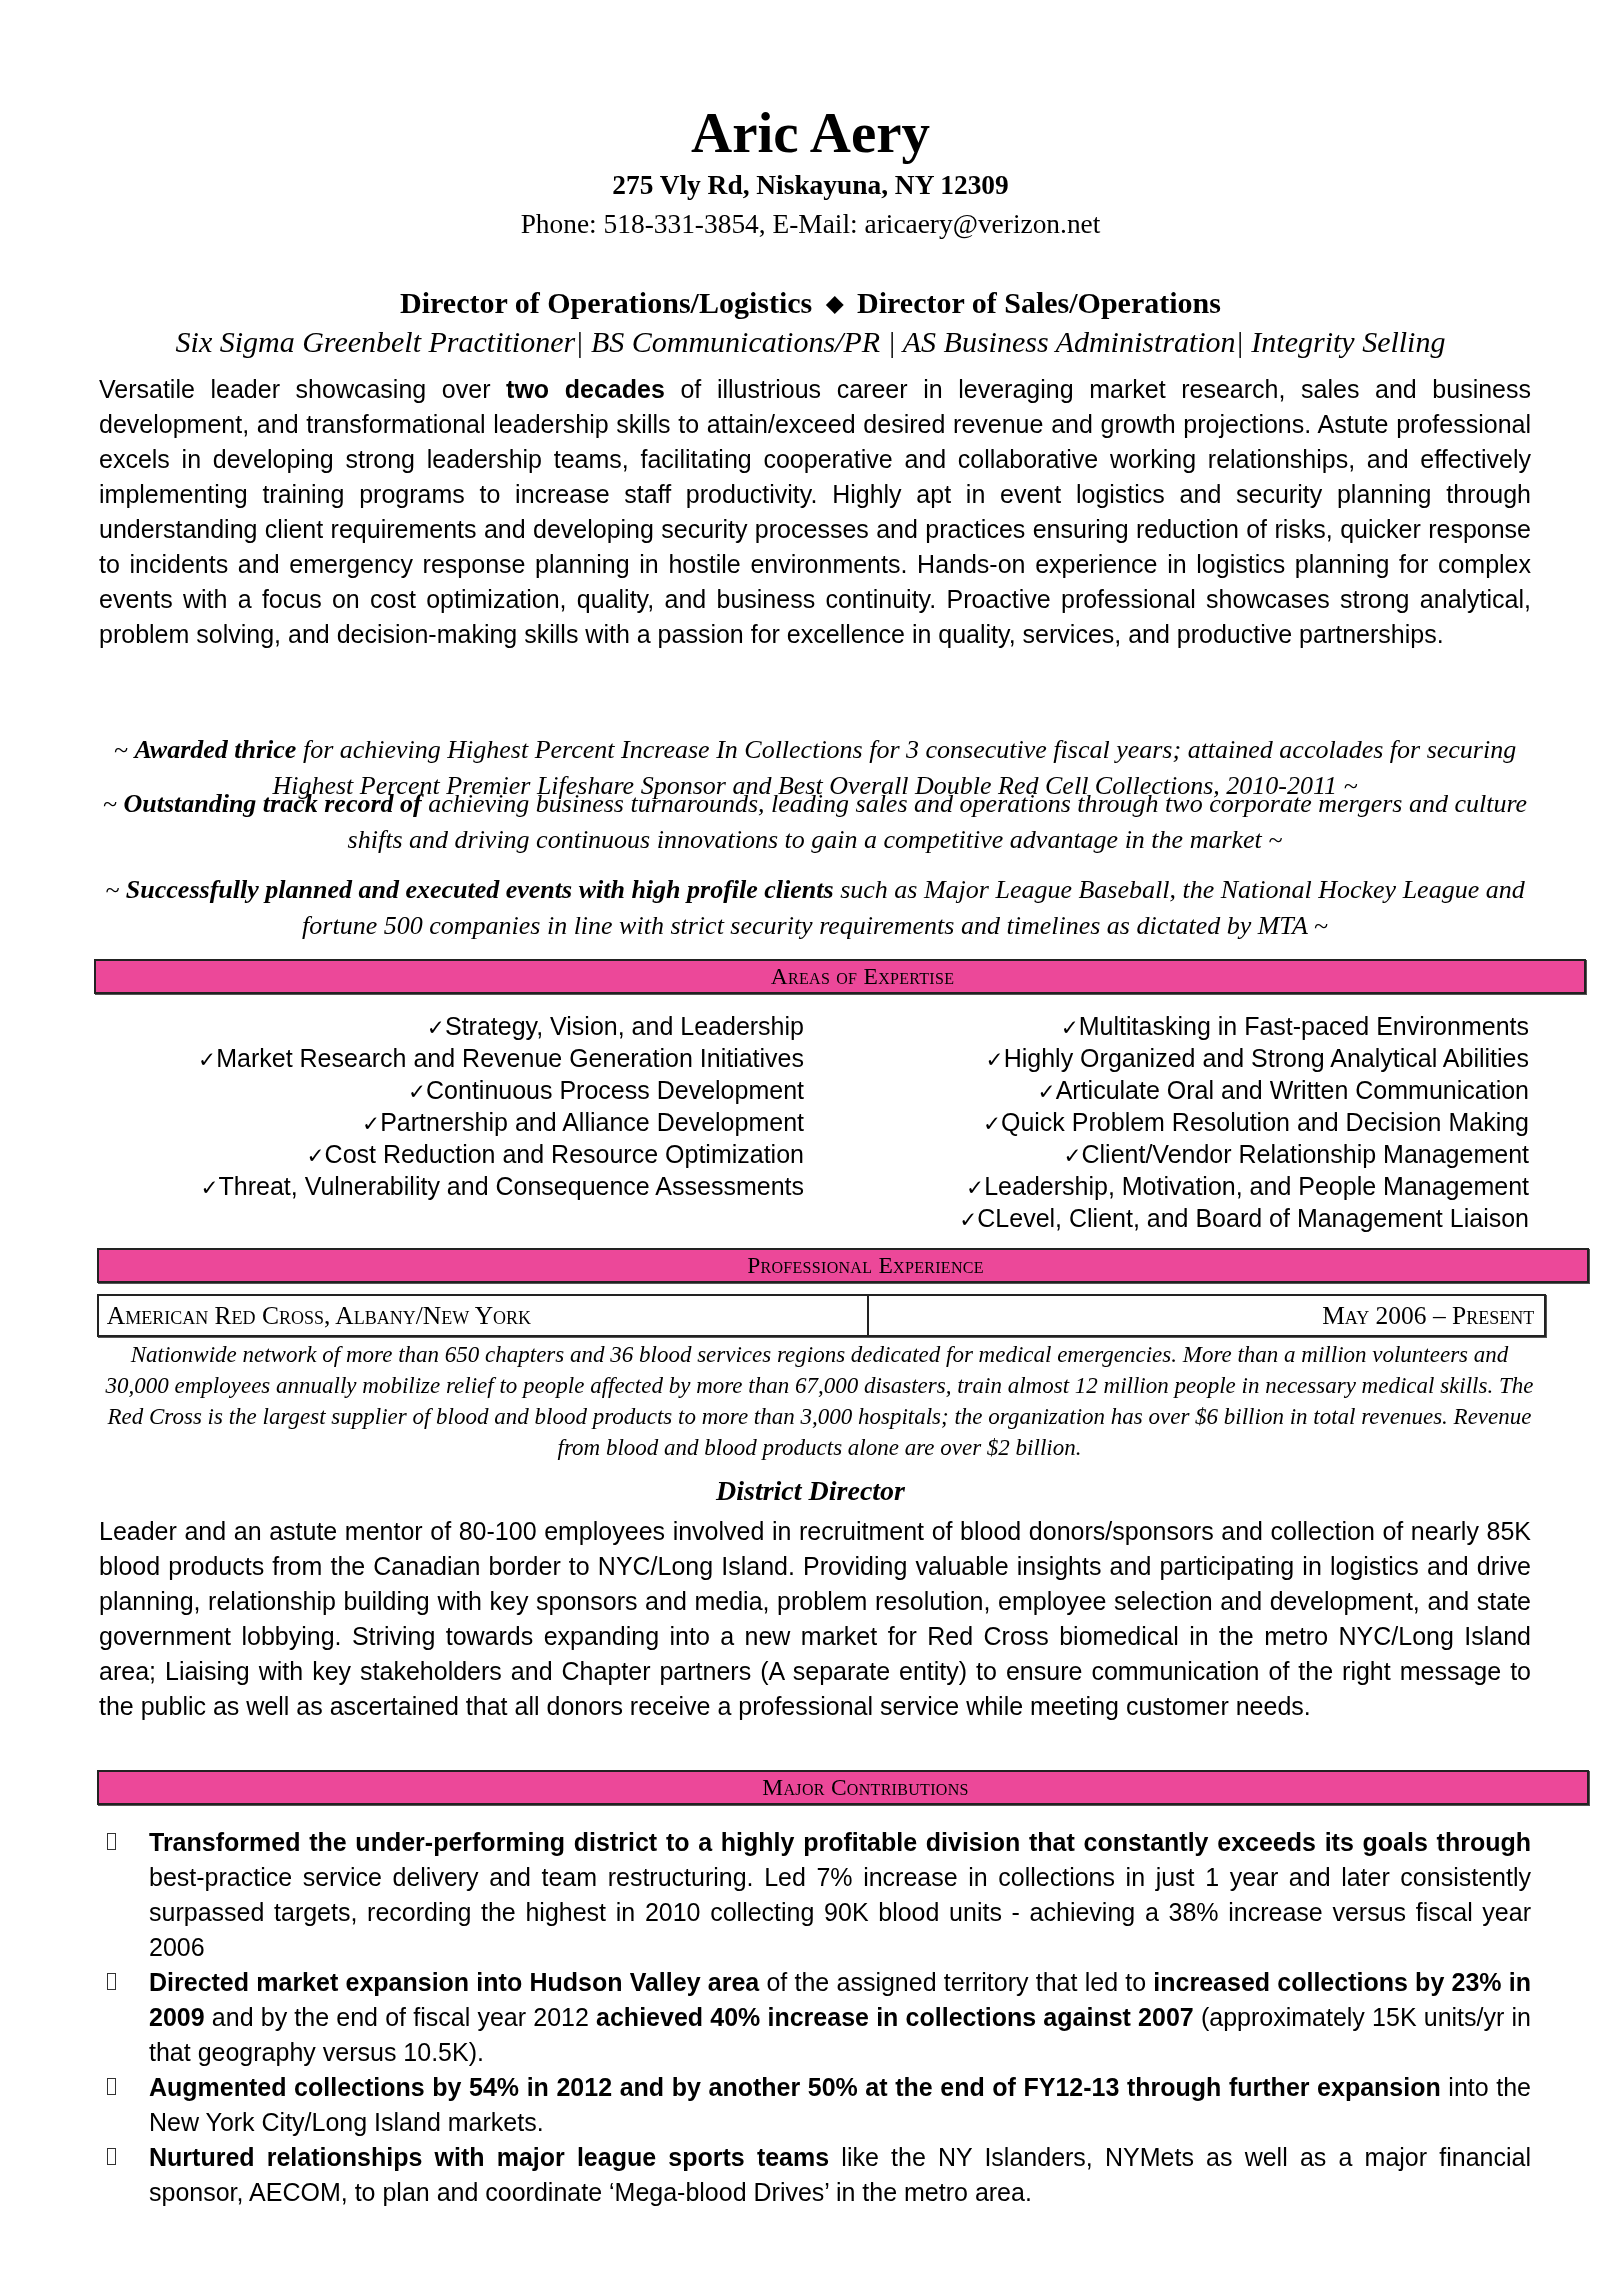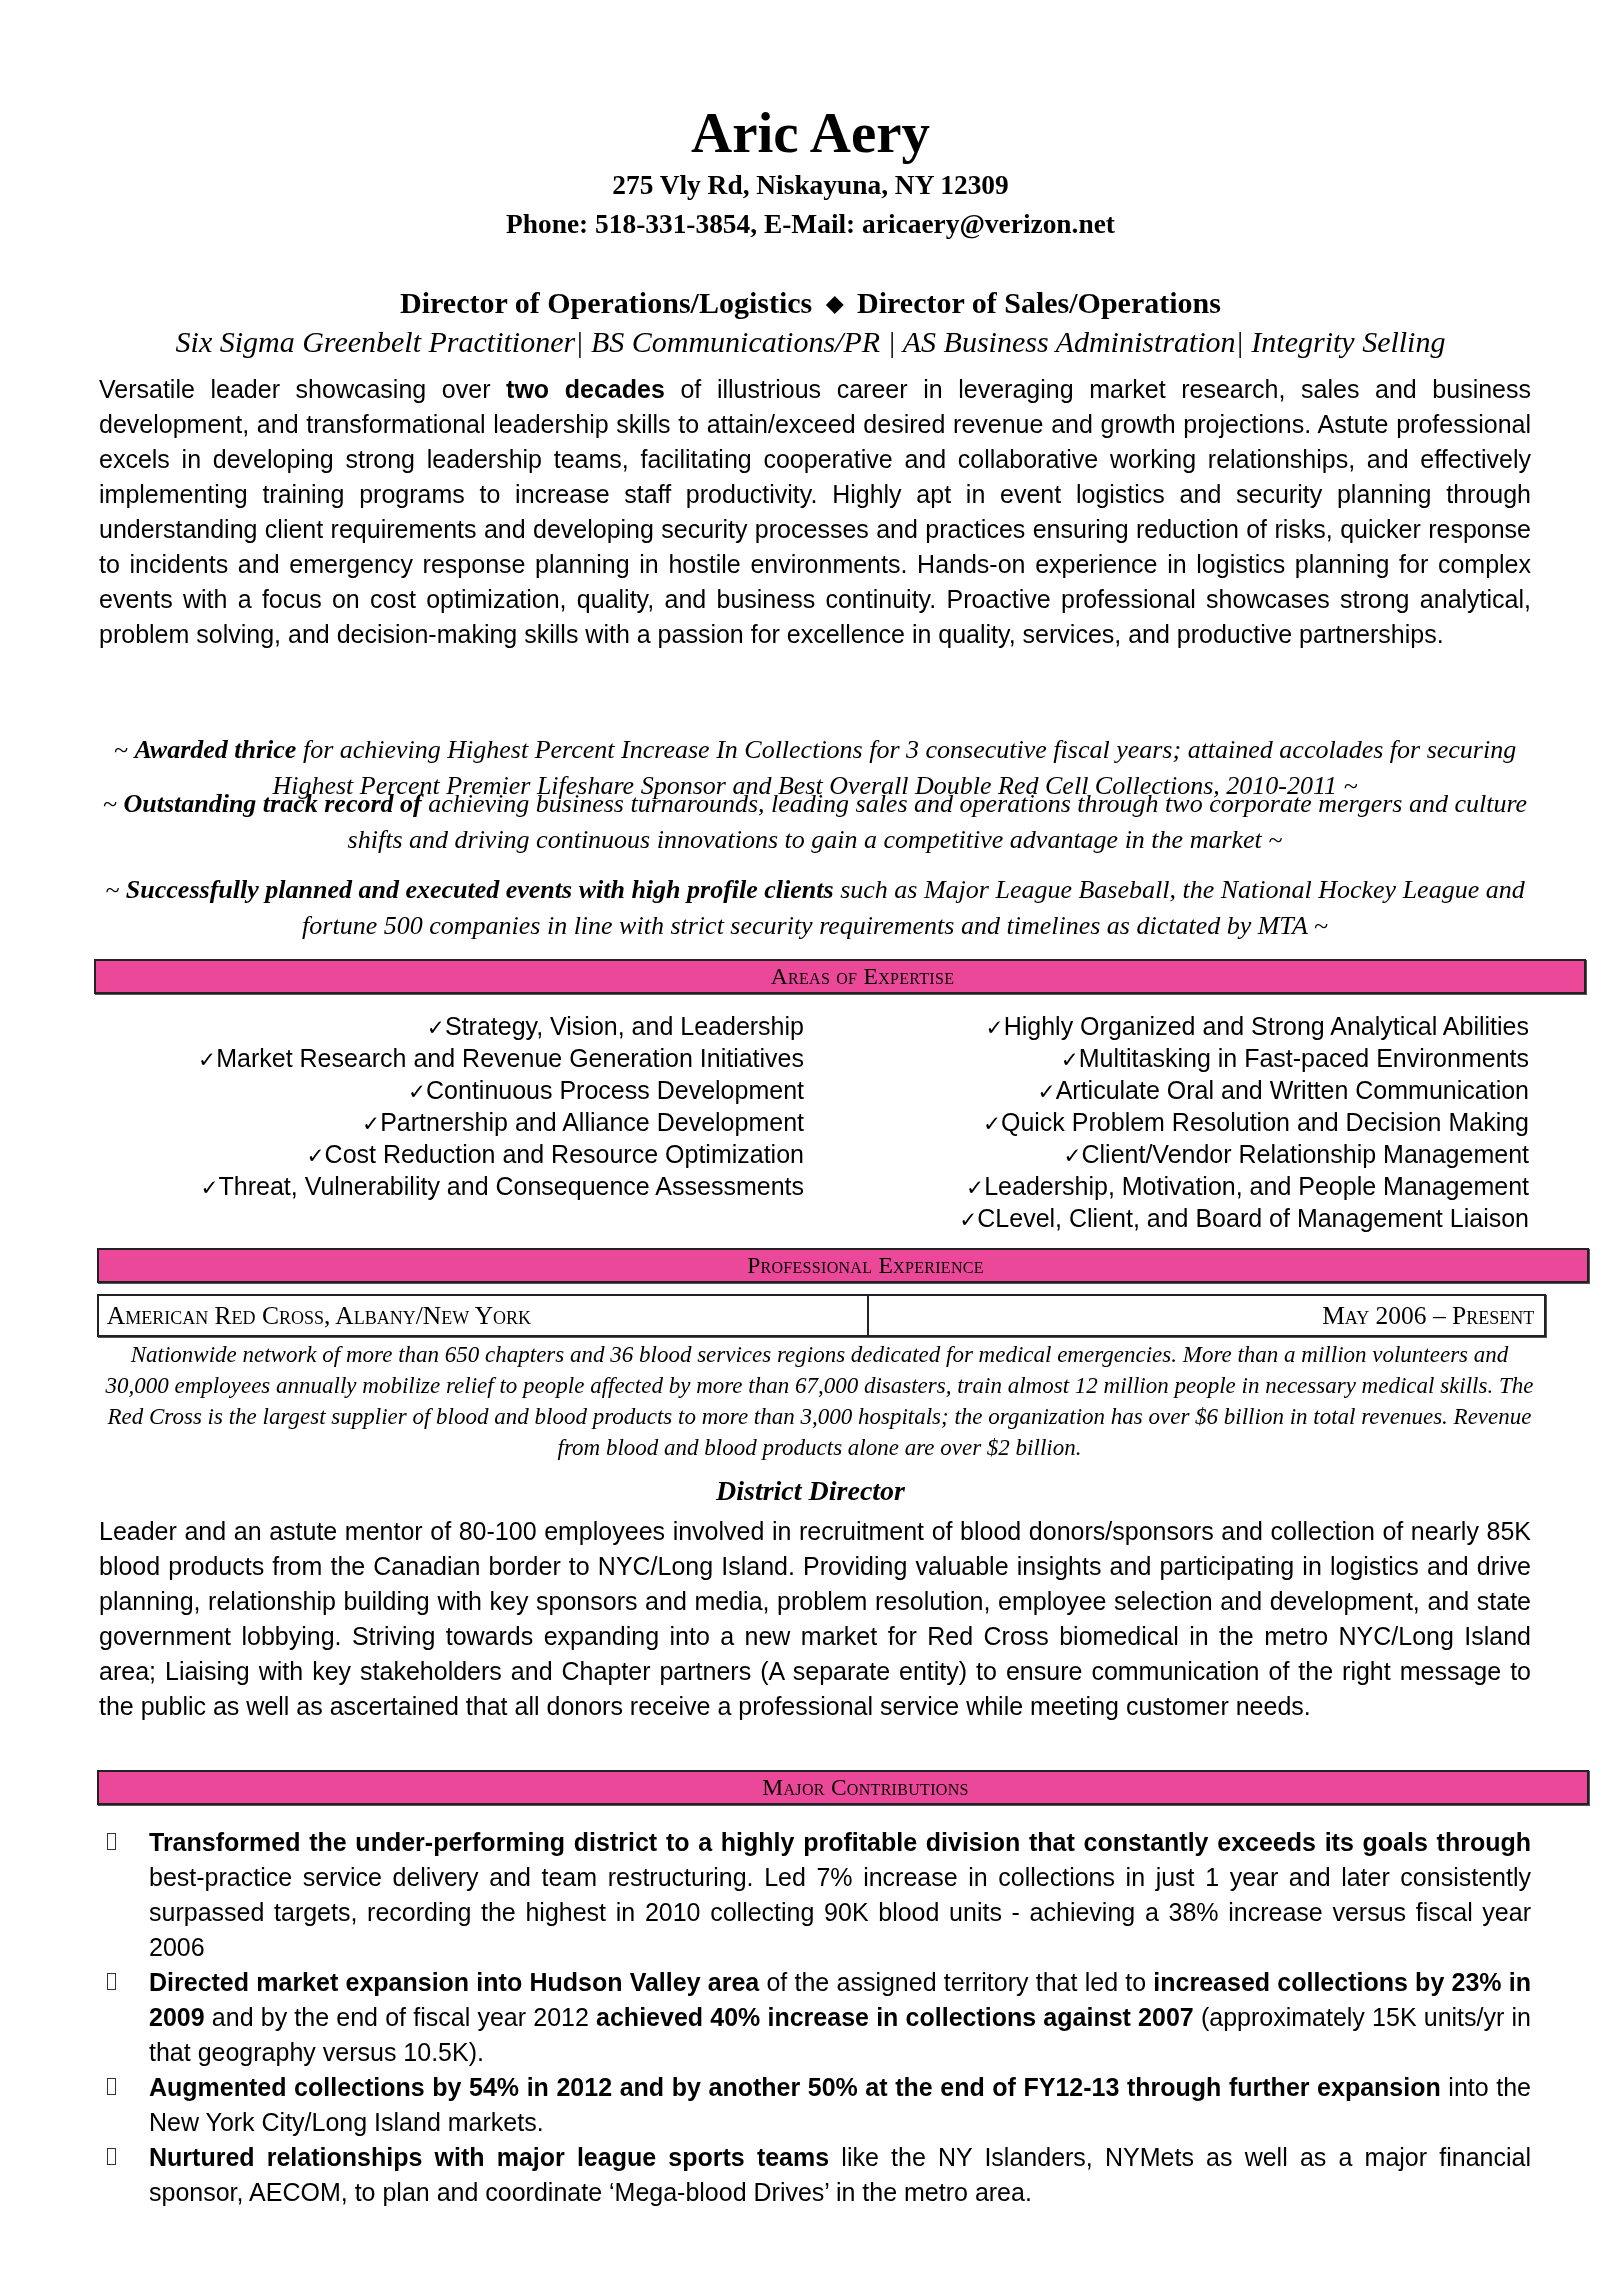--- a/index.html
+++ b/index.html
@@ -6,21 +6,21 @@
   body { width: 1621px; height: 2293px; position: relative; overflow: hidden; color: #000; }
   .page { position: absolute; left: 0; top: 0; width: 1621px; height: 2293px; }
 
   .serif { font-family: "Liberation Serif", "DejaVu Serif", serif; }
   .sans { font-family: "Liberation Sans", "DejaVu Sans", sans-serif; }
 
   .center { text-align: center; }
 
   #name { position: absolute; left: 0; width: 1621px; top: 100px; font-size: 57px; font-weight: bold; line-height: 65px; }
   #address { position: absolute; left: 0; width: 1621px; top: 169px; font-size: 27.4px; font-weight: bold; line-height: 33px; }
-  #contact { position: absolute; left: 0; width: 1621px; top: 208px; font-size: 27.4px; font-weight: bold; line-height: 33px; }
+  #contact { position: absolute; left: 0; width: 1621px; top: 208px; font-size: 27.4px; font-weight: normal; line-height: 33px; }
 
   #headline { position: absolute; left: 0; width: 1621px; top: 284px; font-size: 30px; font-weight: bold; line-height: 37px; }
   #headline .diamond { font-size: 23.5px; position: relative; top: -2px; margin: 0 5.9px; }
   #credentials { position: absolute; left: 0; width: 1621px; top: 323px; font-size: 30px; font-style: italic; line-height: 37px; }
 
   #summary { position: absolute; left: 99px; width: 1432px; top: 372px; font-size: 25px; line-height: 35px; text-align: justify; }
 
   .accolade { position: absolute; left: 99px; width: 1432px; font-size: 26px; font-style: italic; line-height: 36px; text-align: center; }
   #accolade-1 { top: 700px; margin-top: 32px; }
   #accolade-2 { top: 786px; }
@@ -79,22 +79,22 @@
 
   <div id="expertise-left" class="expertise-col sans">
       <div class="exp-item"><span class="check">✓</span><span>Strategy, Vision, and Leadership</span></div>
       <div class="exp-item"><span class="check">✓</span><span>Market Research and Revenue Generation Initiatives</span></div>
       <div class="exp-item"><span class="check">✓</span><span>Continuous Process Development</span></div>
       <div class="exp-item"><span class="check">✓</span><span>Partnership and Alliance Development</span></div>
       <div class="exp-item"><span class="check">✓</span><span>Cost Reduction and Resource Optimization</span></div>
       <div class="exp-item"><span class="check">✓</span><span>Threat, Vulnerability and Consequence Assessments</span></div>
     </div>
   <div id="expertise-right" class="expertise-col sans">
+      <div class="exp-item"><span class="check">✓</span><span>Multitasking in Fast-paced Environments</span></div>
       <div class="exp-item"><span class="check">✓</span><span>Highly Organized and Strong Analytical Abilities</span></div>
-      <div class="exp-item"><span class="check">✓</span><span>Multitasking in Fast-paced Environments</span></div>
       <div class="exp-item"><span class="check">✓</span><span>Articulate Oral and Written Communication</span></div>
       <div class="exp-item"><span class="check">✓</span><span>Quick Problem Resolution and Decision Making</span></div>
       <div class="exp-item"><span class="check">✓</span><span>Client/Vendor Relationship Management</span></div>
       <div class="exp-item"><span class="check">✓</span><span>Leadership, Motivation, and People Management</span></div>
       <div class="exp-item"><span class="check">✓</span><span>CLevel, Client, and Board of Management Liaison</span></div>
     </div>
 
   <div id="bar-experience" class="section-bar">Professional Experience</div>
 
   <div id="company-row" class="serif">

